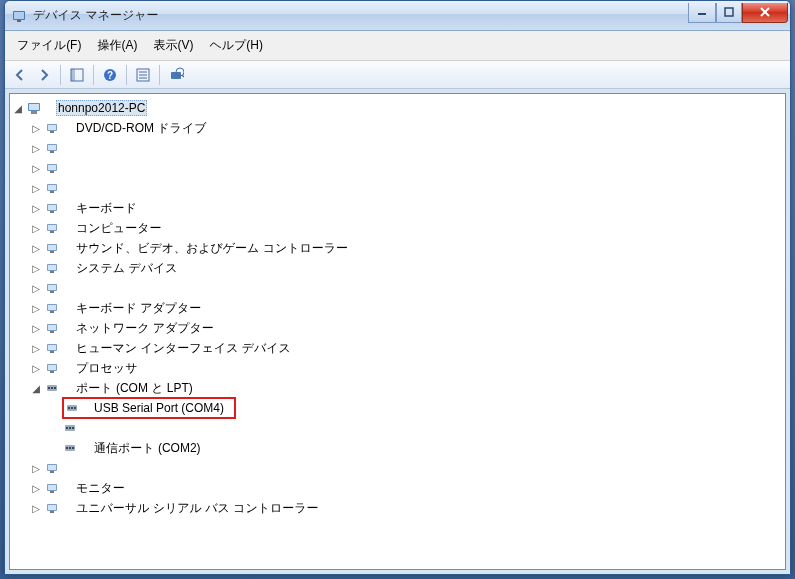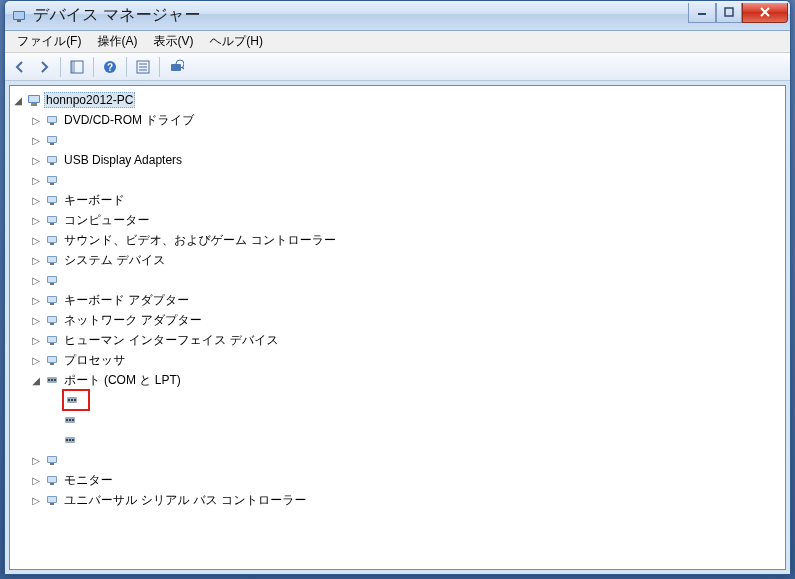--- a/index.html
+++ b/index.html
@@ -28,40 +28,40 @@
   }
   .titlebar {
     height: 30px;
     background: linear-gradient(to bottom, #e9f1fb 0%, #d0e0f4 45%, #b9cee9 46%, #cddff4 100%);
     display: flex;
     align-items: center;
     padding: 0 0 0 6px;
     border-bottom: 1px solid #8ba7c9;
   }
   .titlebar .icon { width: 16px; height: 16px; margin-right: 6px; display:flex; align-items:center; justify-content:center;}
-  .titlebar .title { flex: 1; color: #1a1a1a; font-size: 16px; }
+  .titlebar .title { flex: 1; color: #1a1a1a; font-size: 12px; }
   .winbtns { display: flex; height: 20px; margin-right: 2px; margin-top:-6px;}
   .winbtn {
     width: 28px; height: 20px;
     background: linear-gradient(to bottom, #e6eefb, #c1d4ed);
     border: 1px solid #7a98c3;
     border-top: none;
     display: flex; align-items: center; justify-content: center;
     font-size: 10px; color: #2a4a6a;
   }
   .winbtn.max { width:26px;}
   .winbtn.close {
     width: 46px;
     background: linear-gradient(to bottom, #f08f84, #d6402b 45%, #c82a17 46%, #e36b54);
     border-color: #8c2d1d;
     color: #fff;
     border-bottom-right-radius: 4px;
   }
   .menubar {
-    height: 22px;
+    height: 30px;
     display: flex;
     align-items: center;
     background: #f0f0f0;
     border-bottom: 1px solid #d0d0d0;
     padding: 0 4px;
   }
   .menubar span { padding: 2px 8px; }
   .toolbar {
     height: 28px;
     display: flex;
@@ -100,21 +100,21 @@
     display: flex; align-items: center; justify-content: center;
     color: #5a5a5a;
     font-size: 10px;
   }
   .toggle.spacer { visibility: hidden;}
   .devicon {
     width: 16px; height: 16px;
     display: flex; align-items: center; justify-content: center;
     font-size: 11px;
   }
-  .label { padding: 1px 2px; }
+  .label { padding: 1px 2px; margin-left: 12px; }
   .label.selected {
     background: #d8e6f2;
     border: 1px dotted #7da2ce;
     padding: 0 1px;
   }
   .highlight-box {
     border: 2px solid #e01b1b;
     padding: 0px 8px 0px 0px;
     display: inline-flex;
     align-items: center;
@@ -250,21 +250,20 @@
               <li>
                 <div class="node">
                   <span class="toggle">▷</span>
                   <span class="devicon">
                     <svg width="16" height="16">
                       <rect x="3" y="4" width="10" height="7" fill="#7a9ec5" rx="1"></rect>
                       <rect x="4" y="5" width="8" height="5" fill="#d4e2f0"></rect>
                       <rect x="6" y="11" width="4" height="2" fill="#777"></rect>
                     </svg>
                   </span>
-                  <span class="label">USB Display Adapters</span>
                 </div>
               </li>
               <li>
                 <div class="node">
                   <span class="toggle">▷</span>
                   <span class="devicon">
                     <svg width="16" height="16">
                       <rect x="3" y="4" width="10" height="7" fill="#7a9ec5" rx="1"></rect>
                       <rect x="4" y="5" width="8" height="5" fill="#d4e2f0"></rect>
                       <rect x="6" y="11" width="4" height="2" fill="#777"></rect>
@@ -407,20 +406,21 @@
                       <span class="toggle spacer">▷</span>
                       <span class="highlight-box">
                         <span class="devicon">
                           <svg width="16" height="16">
                             <rect x="3" y="5" width="10" height="6" fill="#9aafc6" rx="1"></rect>
                             <rect x="4" y="7" width="2" height="2" fill="#444"></rect>
                             <rect x="7" y="7" width="2" height="2" fill="#444"></rect>
                             <rect x="10" y="7" width="2" height="2" fill="#444"></rect>
                           </svg>
                         </span>
+                        <span class="label">USB Serial Port (COM4)</span>
                       </span>
                     </div>
                   </li>
                   <li>
                     <div class="node">
                       <span class="toggle spacer">▷</span>
                       <span class="devicon">
                         <svg width="16" height="16">
                           <rect x="3" y="5" width="10" height="6" fill="#9aafc6" rx="1"></rect>
                           <rect x="4" y="7" width="2" height="2" fill="#444"></rect>
@@ -434,20 +434,21 @@
                     <div class="node">
                       <span class="toggle spacer">▷</span>
                       <span class="devicon">
                         <svg width="16" height="16">
                           <rect x="3" y="5" width="10" height="6" fill="#9aafc6" rx="1"></rect>
                           <rect x="4" y="7" width="2" height="2" fill="#444"></rect>
                           <rect x="7" y="7" width="2" height="2" fill="#444"></rect>
                           <rect x="10" y="7" width="2" height="2" fill="#444"></rect>
                         </svg>
                       </span>
+                      <span class="label">通信ポート (COM2)</span>
                     </div>
                   </li>
                 </ul>
               </li>
               <li>
                 <div class="node">
                   <span class="toggle">▷</span>
                   <span class="devicon">
                     <svg width="16" height="16">
                       <rect x="3" y="4" width="10" height="7" fill="#7a9ec5" rx="1"></rect>

